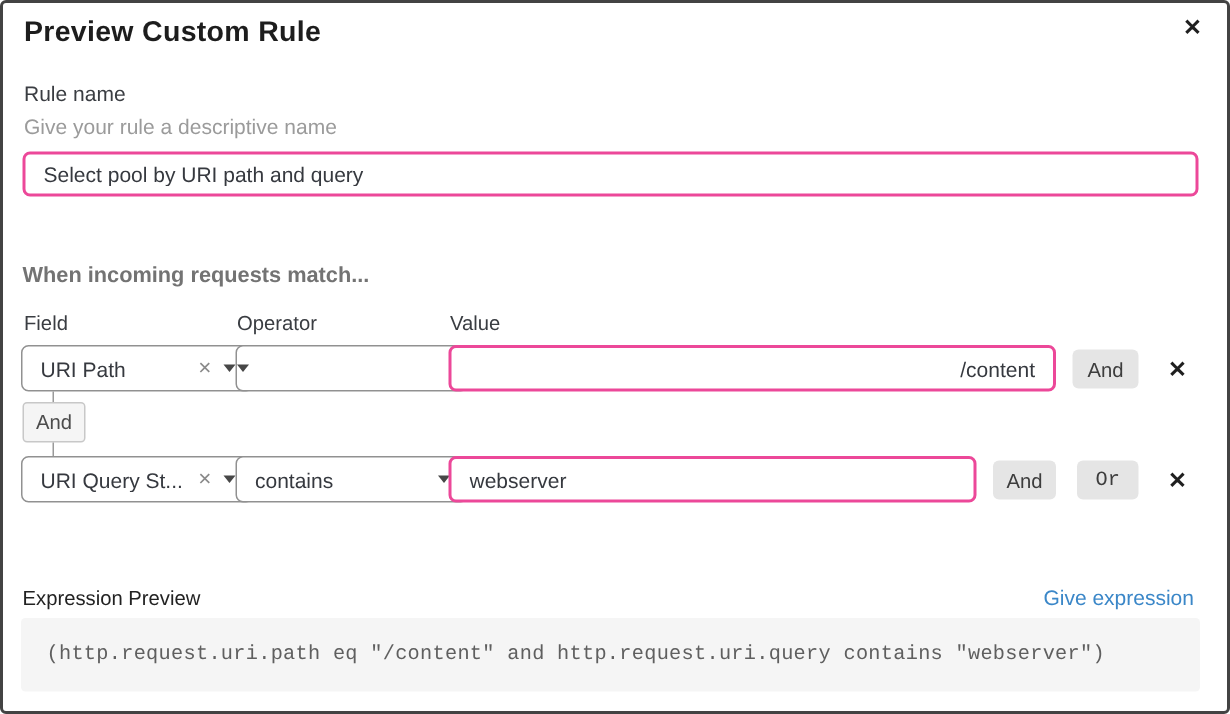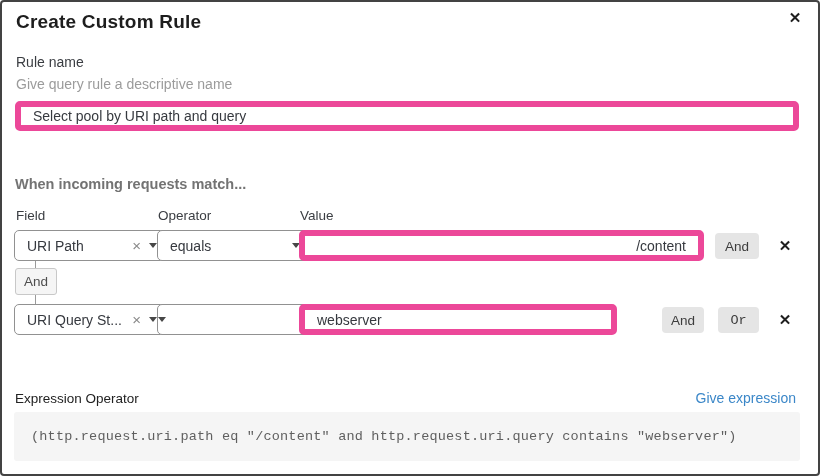--- a/index.html
+++ b/index.html
@@ -36,21 +36,21 @@
     font-size: 14px; color: #3a3d42;
   }
   .field-hint {
     position: absolute; left: 14px; top: 74px;
     font-size: 14px; color: #9b9b9b;
   }
 
   .text-input {
     position: absolute;
     height: 31px;
-    border: 6px solid #ec4899; border-radius: 5px;
+    border: 2px solid #ec4899; border-radius: 5px;
     background: #fff;
     padding: 0 12px;
     font-size: 14px; color: #36393f;
     font-family: inherit;
     outline: none;
   }
   #rule-name-input { left: 13px; top: 99px; width: 784px; height: 30px; }
 
   .section-heading {
     position: absolute; left: 13px; top: 174px;
@@ -137,60 +137,60 @@
     font-size: 13.5px; color: #5f5f5f;
     letter-spacing: 0.2px;
     white-space: nowrap; overflow: hidden;
   }
 </style>
 </head>
 <body>
 
 <div class="dialog">
 
-  <div class="title">Create Custom Rule</div>
+  <div class="title">Preview Custom Rule</div>
   <button class="close-btn">✕</button>
 
   <div class="field-label" style="top:52px;">Rule name</div>
-  <div class="field-hint">Give query rule a descriptive name</div>
+  <div class="field-hint">Give your rule a descriptive name</div>
   <input id="rule-name-input" class="text-input" type="text" value="Select pool by URI path and query" style="">
 
   <div class="section-heading">When incoming requests match...</div>
 
   <div class="col-label" style="left:14px;">Field</div>
   <div class="col-label" style="left:156px;">Operator</div>
   <div class="col-label" style="left:298px;">Value</div>
 
   <div class="select" style="left:12px; top:228px;">
     <span class="sel-txt">URI Path</span>
     <span class="clear-x">×</span>
     <span class="chevron"></span>
   </div>
   <div class="select" style="left:155px; top:228px;">
-    <span class="sel-txt">equals</span>
     <span class="chevron"></span>
   </div>
   <input class="text-input" type="text" style="left: 297px; top: 228px; width: 405px; text-align: right;" value="/content">
   <button class="logic-btn" style="left:713px; top:231px; width:44px;">And</button>
   <button class="row-delete" style="left:771px; top:232px;">✕</button>
 
   <div class="connector-line" style="top:259px; height:7px;"></div>
   <div class="connector-badge">And</div>
   <div class="connector-line" style="top:293px; height:9px;"></div>
 
   <div class="select" style="left:12px; top:302px;">
     <span class="sel-txt">URI Query St...</span>
     <span class="clear-x">×</span>
     <span class="chevron"></span>
   </div>
   <div class="select" style="left:155px; top:302px;">
+    <span class="sel-txt">contains</span>
     <span class="chevron"></span>
   </div>
-  <input class="text-input" type="text" style="left: 297px; top: 302px; width: 318px;" value="webserver">
+  <input class="text-input" type="text" style="left: 297px; top: 302px; width: 352px;" value="webserver">
   <button class="logic-btn" style="left:660px; top:305px; width:42px;">And</button>
   <button class="logic-btn" style="left:716px; top:305px; width:41px;font-family:Liberation Mono, monospace;">Or</button>
   <button class="row-delete" style="left:771px; top:306px;">✕</button>
 
-  <div class="expr-label">Expression Operator</div>
+  <div class="expr-label">Expression Preview</div>
   <a class="expr-edit-link">Give expression</a>
   <div class="expr-code">(http.request.uri.path eq "/content" and http.request.uri.query contains "webserver")</div>
 
 </div>
 
 </body></html>

